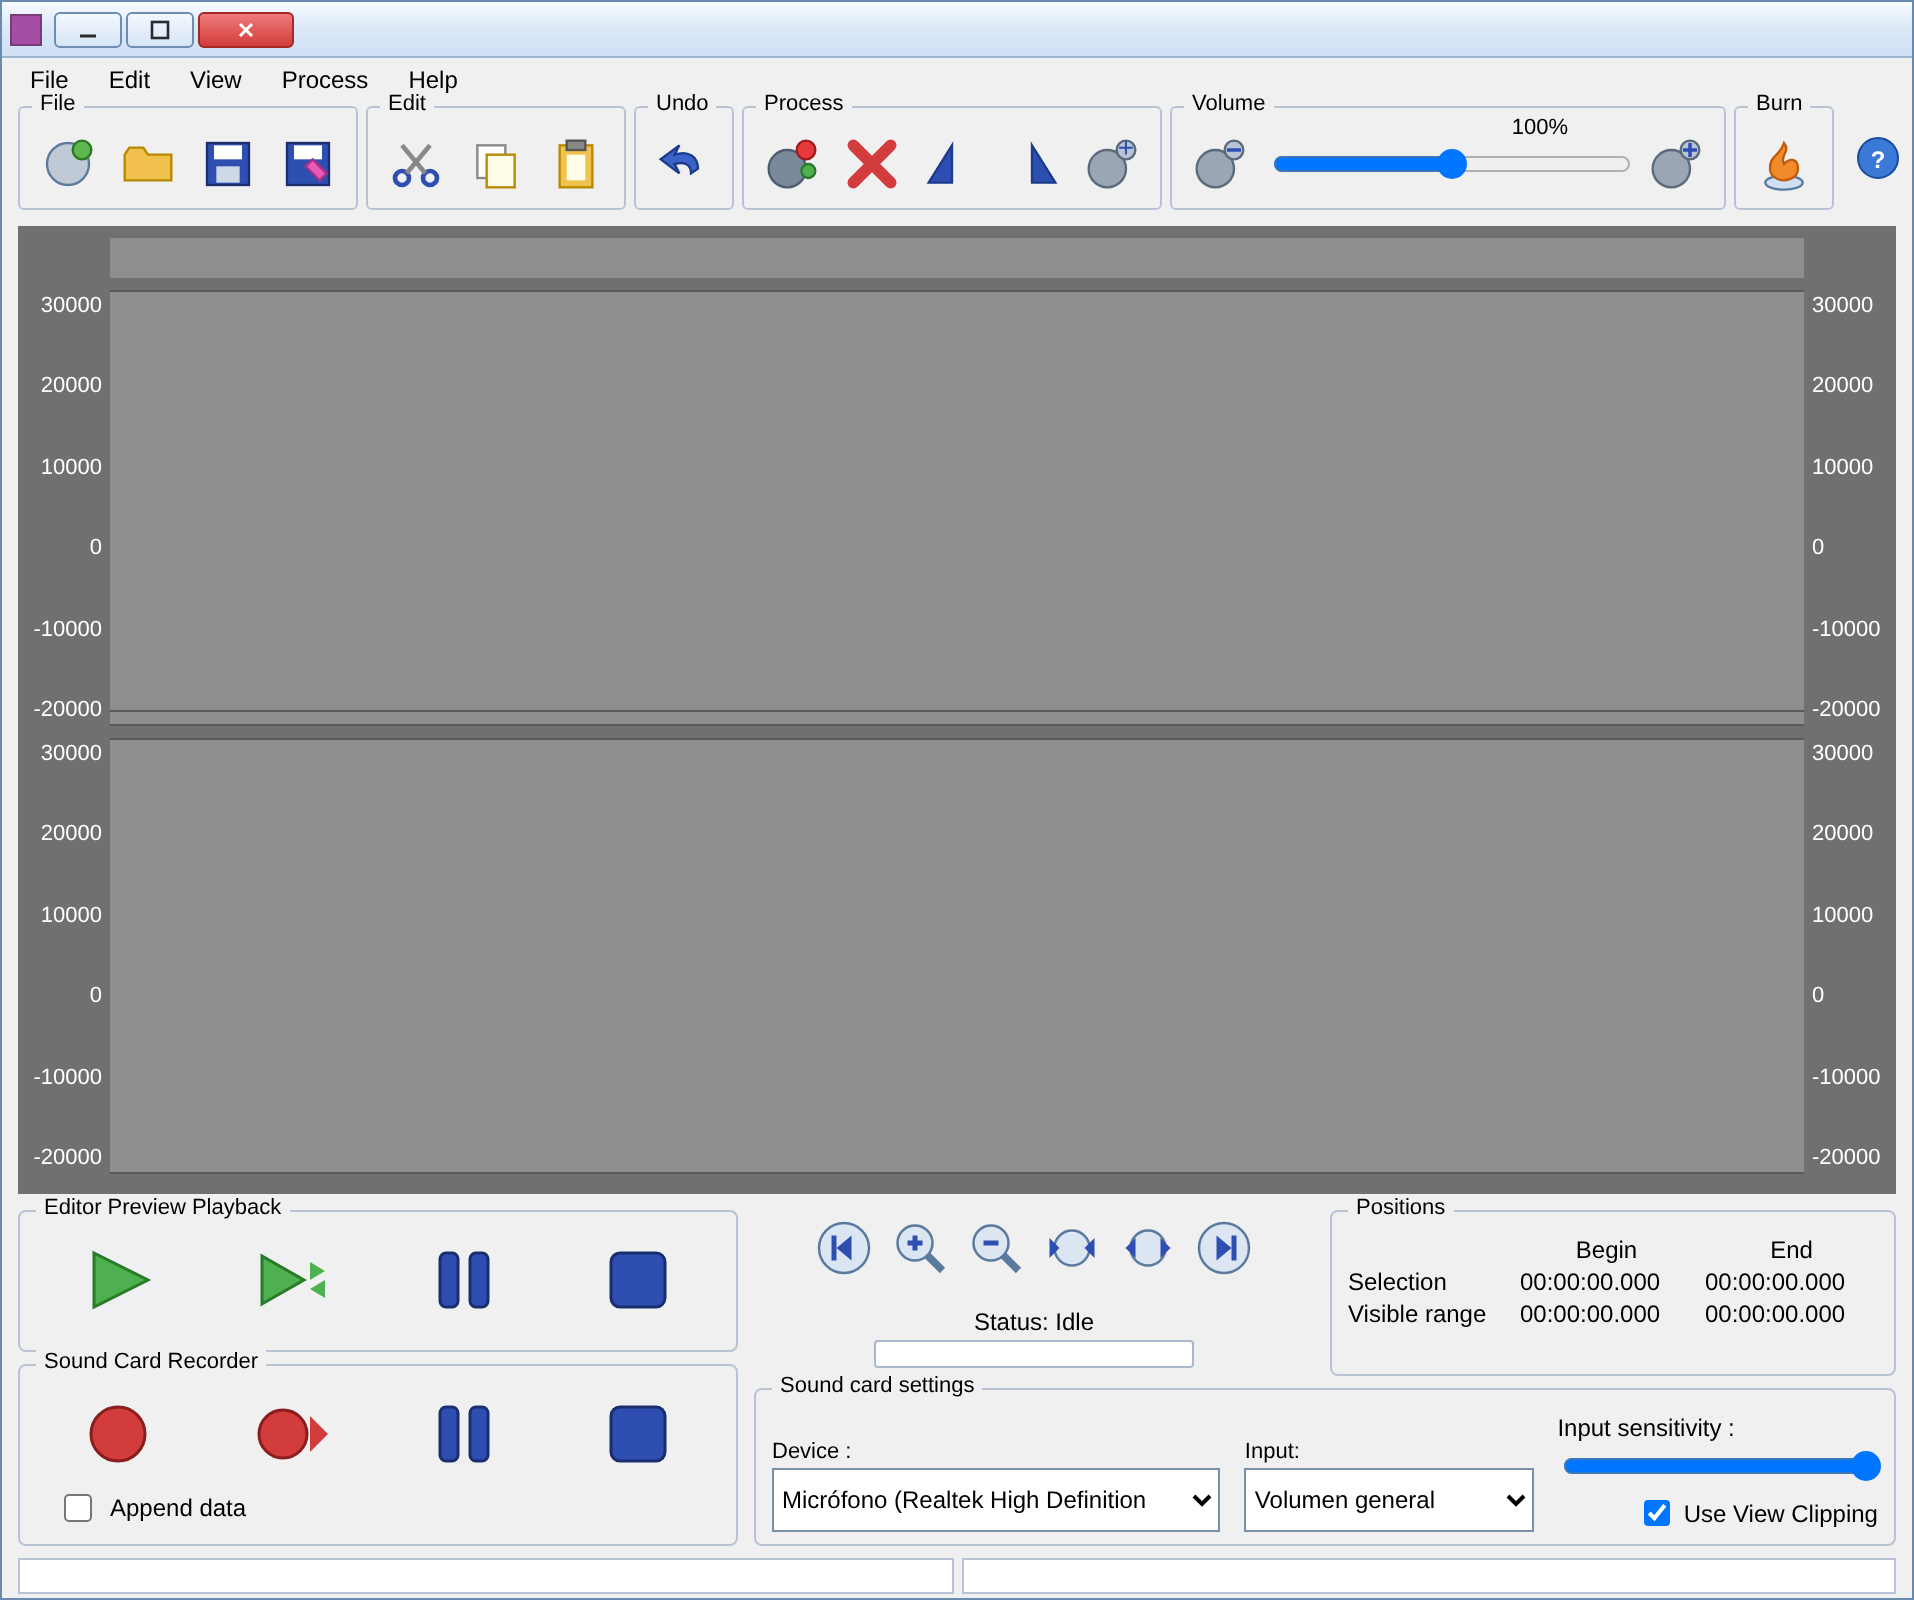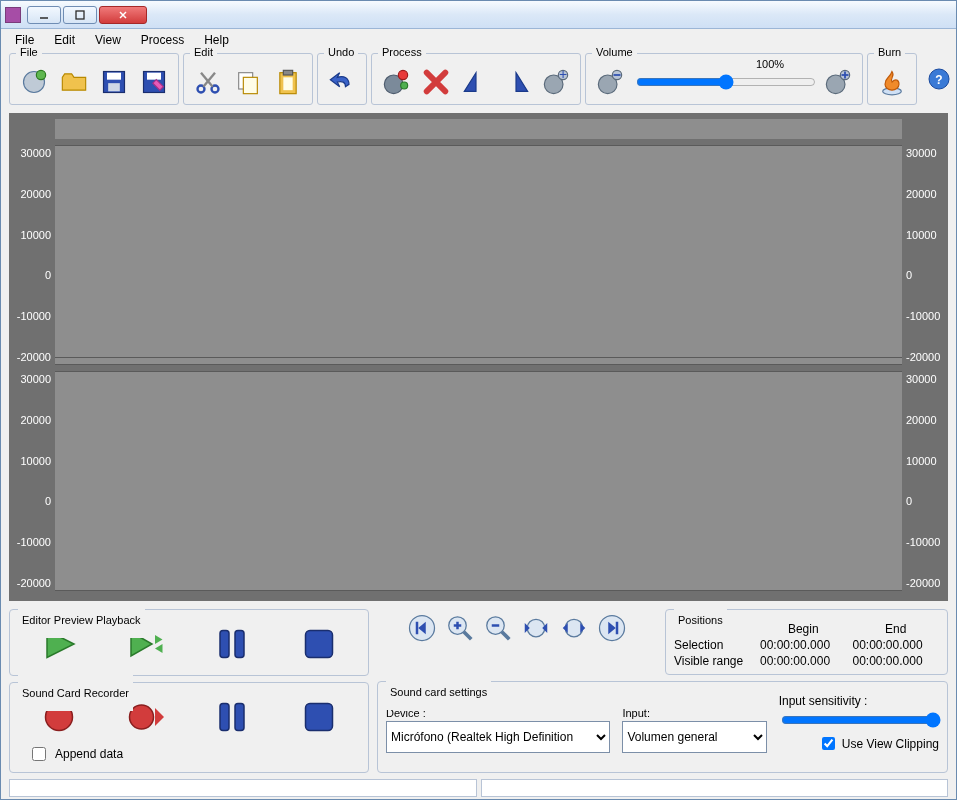--- a/index.html
+++ b/index.html
@@ -33,21 +33,21 @@
 .wf-panel .axis-left, .wf-panel .axis-right { position: absolute; top: 0; bottom: 0; width: 46px; display: flex; flex-direction: column; justify-content: space-between; padding: 2px 0; }
 .axis-left { left: 0; text-align: right; }
 .axis-right { right: 0; text-align: left; }
 .axis-left span, .axis-right span { color: #fff; font-size: 11px; padding: 0 4px; }
 .wf-center { position: absolute; left: 46px; right: 46px; top: 0; bottom: 0; background: #8e8e8e; border-top: 1px solid #5a5a5a; border-bottom: 1px solid #5a5a5a; }
 .wf-split { position: absolute; left: 46px; right: 46px; top: 50%; height: 0; border-top: 1px solid #5a5a5a; }
 .wf-ruler { height: 10px; background: #707070; margin: 0 46px; }
 
 .bottom-area { display: flex; gap: 8px; padding: 4px 8px; background: #f0f0f0; }
 .panel { position: relative; border: 1px solid #b8c4d6; border-radius: 4px; padding: 12px 8px 6px; flex: 1; }
-.panel .legend { position: absolute; top: -8px; left: 8px; background: #f0f0f0; padding: 12px 4px; font-size: 11px; }
+.panel .legend { position: absolute; top: -8px; left: 8px; background: #f0f0f0; padding: 0 4px; font-size: 11px; }
 .playback-col { display: flex; flex-direction: column; gap: 6px; width: 360px; }
 .btn-row { display: flex; gap: 20px; align-items: center; justify-content: space-around; padding: 4px 8px; }
 .big-btn svg { width: 36px; height: 36px; }
 .checkbox-row { display: flex; align-items: center; gap: 6px; padding: 2px 10px; }
 .checkbox-row input { width: 14px; height: 14px; }
 
 .middle-col { display: flex; flex-direction: column; gap: 6px; width: 280px; }
 .zoom-row { display: flex; gap: 8px; justify-content: center; padding: 4px 0; }
 .zoom-btn svg { width: 30px; height: 30px; }
 .status-row { text-align: center; padding: 2px 0; }
@@ -361,20 +361,24 @@
             <div class="zoom-btn"><svg viewBox="0 0 24 24">
                   <circle cx="12" cy="12" r="7" fill="#dce6f2" stroke="#5a7a9e"></circle>
                   <path d="M7 8l-4 4 4 4z" fill="#2e4fb1"></path>
                   <path d="M17 8l4 4-4 4z" fill="#2e4fb1"></path>
                 </svg></div>
             <div class="zoom-btn"><svg viewBox="0 0 24 24">
                   <circle cx="12" cy="12" r="10" fill="#dce6f2" stroke="#5a7a9e"></circle>
                   <path d="M9 7l6 5-6 5z" fill="#2e4fb1"></path>
                   <line x1="16" y1="7" x2="16" y2="17" stroke="#2e4fb1" stroke-width="2"></line>
                 </svg></div>
+          </div>
+          <div class="status-row">
+            <div>Status: Idle</div>
+            <div class="progress"></div>
           </div>
         </div>
 
         <div class="panel" style="flex:1">
           <span class="legend">Positions</span>
           <div class="pos-table">
             <span></span>
             <span class="hdr">Begin</span>
             <span class="hdr">End</span>
             <span class="lbl">Selection</span>

